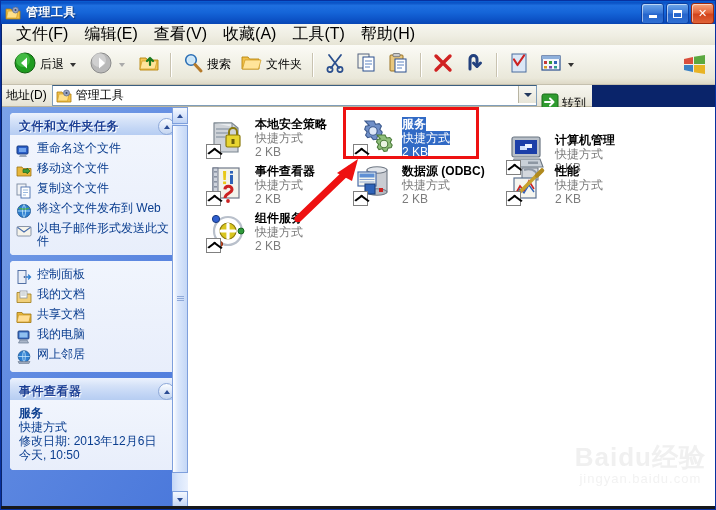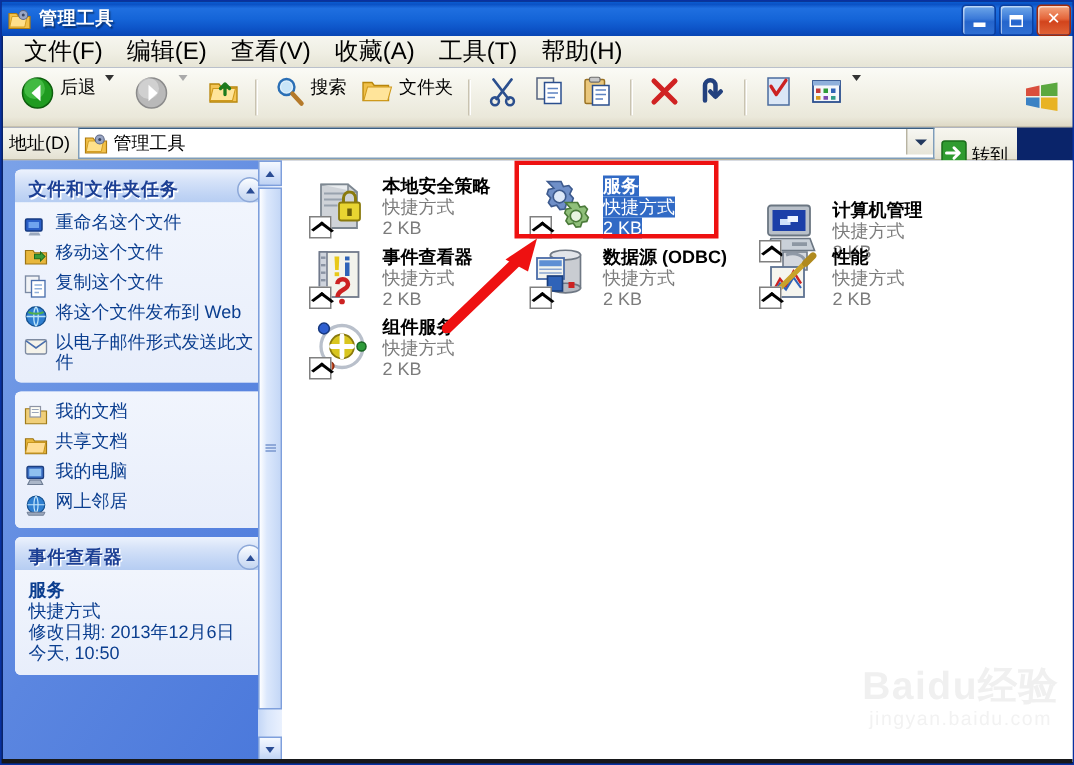--- a/index.html
+++ b/index.html
@@ -34,29 +34,29 @@
   .menubar{position:absolute;left:1px;top:23px;width:714px;height:21px;
     background:linear-gradient(180deg,#f6f6ef 0%,#efeee3 55%,#e6e4d5 100%);
     display:flex;align-items:center;padding-left:6px;box-sizing:border-box;}
   .menu-item{padding:2px 8px;color:#000;font-size:16px;white-space:nowrap;}
 
   
   .toolbar{position:absolute;left:1px;top:44px;width:714px;height:40px;
     background:linear-gradient(180deg,#fbfbf6 0%,#f2f1e7 45%,#eae8da 85%,#ded9c6 100%);
     display:flex;align-items:center;padding-left:6px;box-sizing:border-box;
     border-bottom:1px solid #c5c0ae;}
-  .tbar-btn{display:flex;align-items:flex-start;height:30px;padding:0 4px;gap:3px;border:1px solid transparent;border-radius:3px;}
+  .tbar-btn{display:flex;align-items:center;height:30px;padding:0 4px;gap:3px;border:1px solid transparent;border-radius:3px;}
   .tbar-label{font-size:12px;color:#000;}
   .tbar-sep{width:1px;height:24px;background:#c9c3b0;margin:0 5px;border-right:1px solid #fff;}
   .arrow-down{width:0;height:0;border-left:3.5px solid transparent;border-right:3.5px solid transparent;border-top:4px solid #333;margin:0 3px;}
   .arrow-down.dim{border-top-color:#aaa;}
   .watermark-logo{position:absolute;right:4px;top:2px;width:34px;height:34px;}
 
   
-  .addressbar{position:absolute;left:1px;top:84px;width:676px;height:22px;
+  .addressbar{position:absolute;left:1px;top:84px;width:590px;height:22px;
     background:linear-gradient(180deg,#f7f6ef 0%,#eeede2 60%,#e4e1d2 100%);
     display:flex;align-items:center;box-sizing:border-box;border-bottom:1px solid #b9b49f;}
   .addr-label{font-size:12px;color:#000;padding:0 5px 0 4px;white-space:nowrap;}
   .addr-field{flex:1;height:19px;background:#fff;border:1px solid #7f9db9;border-top-color:#3b5e80;
               display:flex;align-items:center;margin-right:0px;position:relative;}
   .addr-icon{width:16px;height:16px;margin:0 4px 0 3px;position:relative;flex:none;}
   .addr-text{font-size:12px;color:#000;}
   .addr-drop{position:absolute;right:0;top:0;width:17px;height:17px;
     background:linear-gradient(180deg,#f7f7f3 0%,#e7e5d8 100%);
     border-left:1px solid #b8b4a2;display:flex;align-items:center;justify-content:center;}
@@ -381,20 +381,30 @@
             <span class="task-label">以电子邮件形式发送此文件</span>
           </div>
         </div>
       </div>
 
       <div class="panel">
         <div class="panel-body">
           <div class="task">
             <span class="task-icon">
               <svg width="16" height="16" viewBox="0 0 16 16">
+                <rect x="2" y="1.5" width="8" height="13" fill="#e9eef7" stroke="#42639c" stroke-width=".9"></rect>
+                <path d="M10.5 8h4M12.5 6l2 2-2 2" fill="none" stroke="#2f7fd0" stroke-width="1.3" stroke-linecap="round"></path>
+                <circle cx="8.5" cy="8" r=".9" fill="#42639c"></circle>
+              </svg>
+            </span>
+            <span class="task-label">控制面板</span>
+          </div>
+          <div class="task">
+            <span class="task-icon">
+              <svg width="16" height="16" viewBox="0 0 16 16">
                 <path d="M1 3.5h5l1 1.5h8v8.5H1z" fill="#f0cf7a" stroke="#a07b18" stroke-width=".8"></path>
                 <rect x="4" y="2" width="7" height="7" fill="#fdfdf6" stroke="#8c93a4" stroke-width=".8"></rect>
                 <path d="M5.2 4h4.6M5.2 6h4.6" stroke="#9aa6bb" stroke-width=".8"></path>
               </svg>
             </span>
             <span class="task-label">我的文档</span>
           </div>
           <div class="task">
             <span class="task-icon">
               <svg width="16" height="16" viewBox="0 0 16 16">

